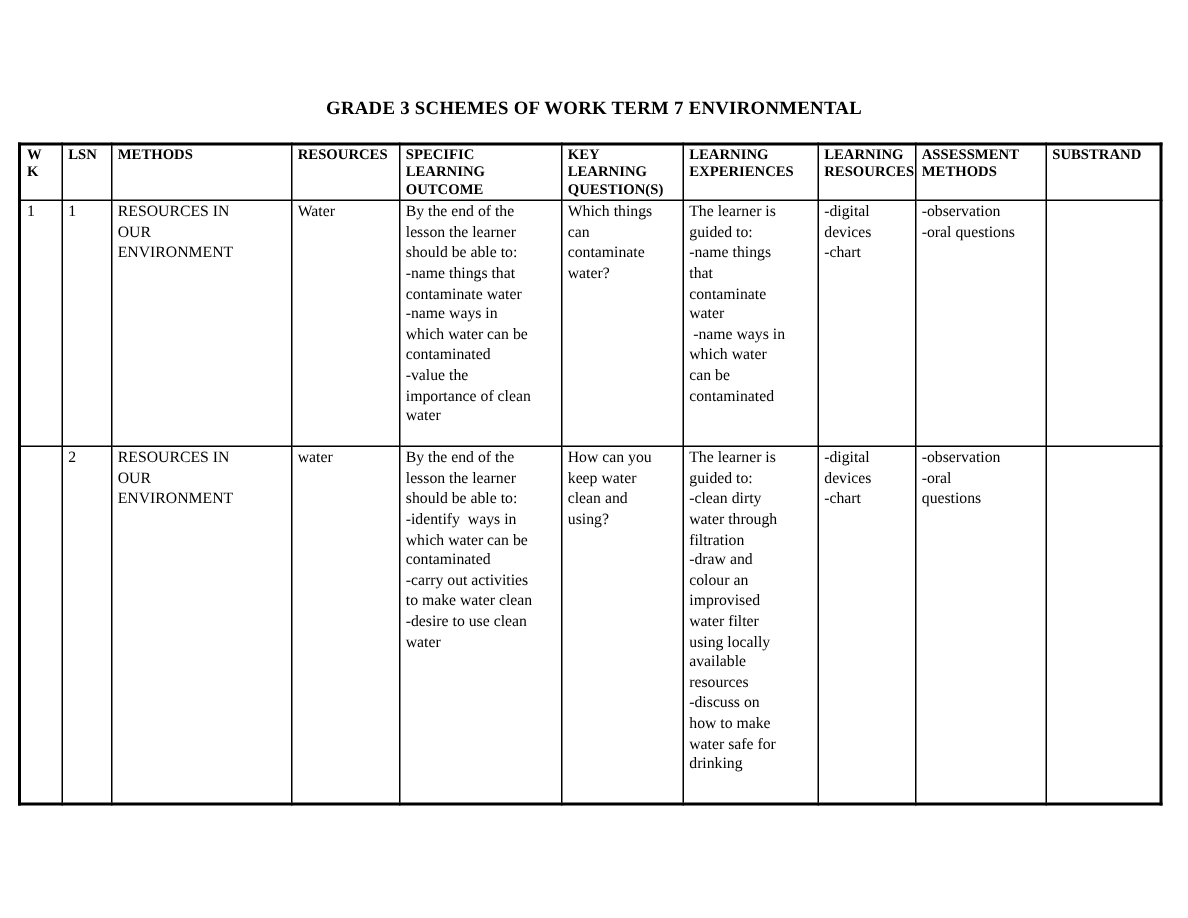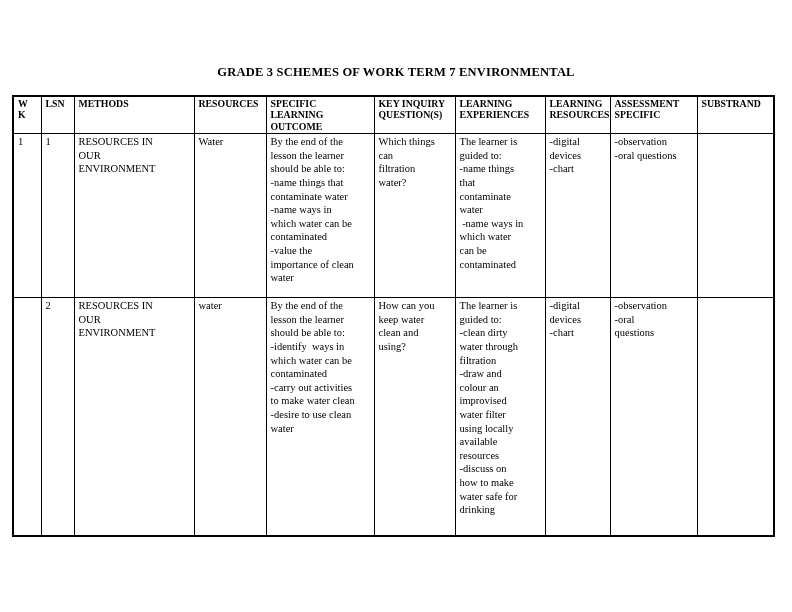--- a/index.html
+++ b/index.html
@@ -87,28 +87,28 @@
     <thead>
       <tr class="header-row">
         <th>W
 K</th>
         <th>LSN</th>
         <th>METHODS</th>
         <th>RESOURCES</th>
         <th>SPECIFIC
 LEARNING
 OUTCOME</th>
-        <th>KEY INQUIRY
+        <th>KEY LEARNING
 QUESTION(S)</th>
         <th>LEARNING
 EXPERIENCES</th>
         <th>LEARNING
 RESOURCES</th>
         <th>ASSESSMENT
-SPECIFIC</th>
+METHODS</th>
         <th>SUBSTRAND</th>
       </tr>
     </thead>
     <tbody>
       <tr class="body-row-1">
         <td>1</td>
         <td>1</td>
         <td>RESOURCES IN
 OUR
 ENVIRONMENT</td>
@@ -119,21 +119,21 @@
 -name things that
 contaminate water
 -name ways in
 which water can be
 contaminated
 -value the
 importance of clean
 water</td>
         <td>Which things
 can
-filtration
+contaminate
 water?</td>
         <td>The learner is
 guided to:
 -name things
 that
 contaminate
 water
  -name ways in
 which water
 can be

